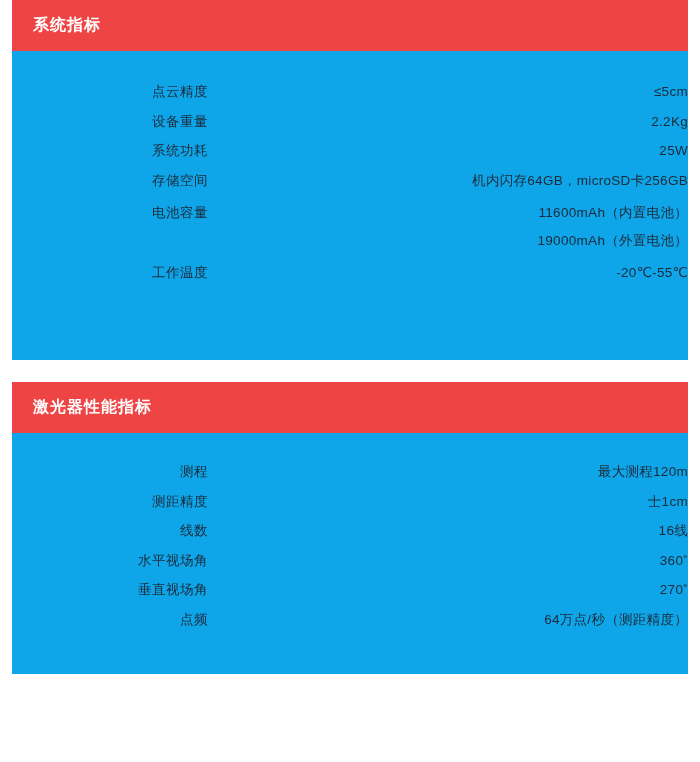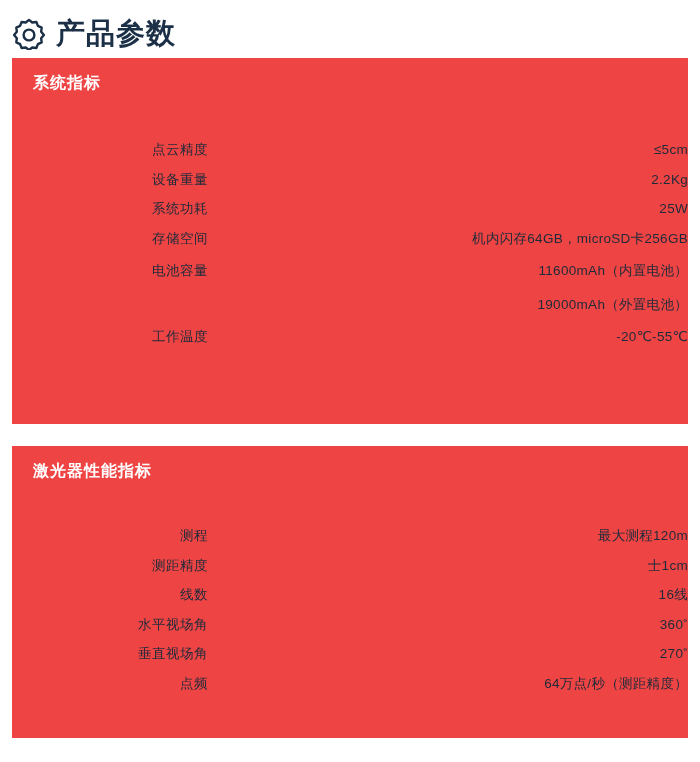--- a/index.html
+++ b/index.html
@@ -53,21 +53,21 @@
   .section-header {
     background: #ef4444;
     color: #ffffff;
     font-size: 16px;
     font-weight: bold;
     letter-spacing: 1px;
     padding: 15px 0 15px 21px;
     box-sizing: border-box;
   }
   .section-body {
-    background: #ef4444;
+    background: #0ea5e9;
     padding: 24px 0 28px 0;
   }
   .spec-table {
     width: 100%;
     border-collapse: collapse;
   }
   .spec-table td {
     font-size: 13.5px;
     color: #1c2b3a;
     vertical-align: top;
@@ -83,49 +83,40 @@
   }
   .spec-value {
     padding-left: 30px !important;
     letter-spacing: 0.3px;
     text-align: right;
   }
   .spec-value .multi-line {
     display: block;
   }
   .spec-value .multi-line + .multi-line {
-    margin-top: 14px;
+    margin-top: 8px;
   }
   .row-tall td {
     padding-top: 8px;
     padding-bottom: 8px;
   }
   .section-one .section-body {
     padding-top: 26px;
     padding-bottom: 72px;
   }
   .section-two .section-body {
     padding-top: 24px;
     padding-bottom: 40px;
   }
 </style>
 </head>
 <body>
 
 <div class="page">
 
-  <div class="page-title-row">
-    <svg class="gear-icon" viewBox="0 0 48 48" aria-hidden="true">
-      <g fill="none" stroke="#1b2f46" stroke-width="3.4" stroke-linejoin="round">
-        <path d="M24 5.5 L28.6 9.2 L34.4 8.4 L36.6 13.9 L41.9 16.4 L41.2 22.2 L45 26.8 L41.2 31.4 L41.9 37.2 L36.6 39.7 L34.4 45.2 L28.6 44.4 L24 48 L19.4 44.4 L13.6 45.2 L11.4 39.7 L6.1 37.2 L6.8 31.4 L3 26.8 L6.8 22.2 L6.1 16.4 L11.4 13.9 L13.6 8.4 L19.4 9.2 Z"></path>
-        <circle cx="24" cy="26.8" r="7.6"></circle>
-      </g>
-    </svg>
-    <div class="page-title">产品参数</div>
-  </div>
 
   <div class="section section-one">
     <div class="section-header">系统指标</div>
     <div class="section-body">
       <table class="spec-table">
         <tbody>
           <tr>
             <td class="spec-label">点云精度</td>
             <td class="spec-value">≤5cm</td>
           </tr>

